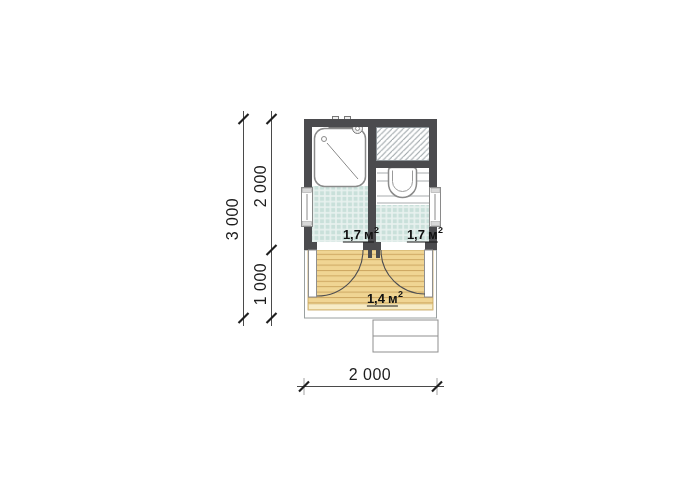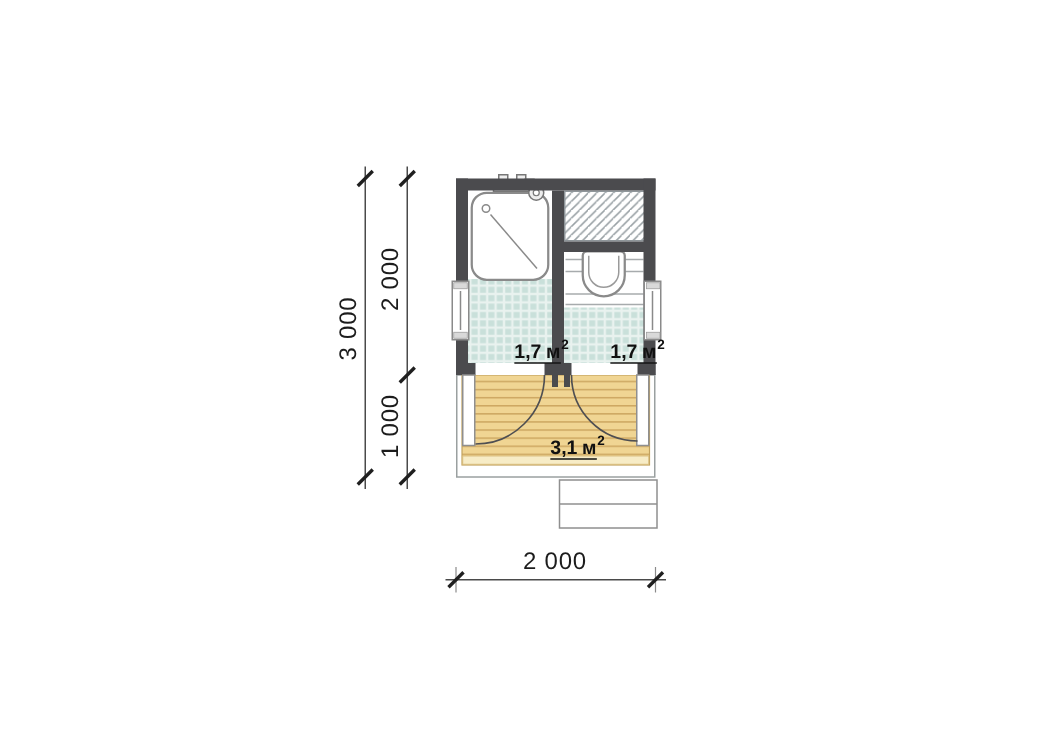--- a/index.html
+++ b/index.html
@@ -151,16 +151,16 @@
 
   <div class="overlay-label area-label" style="left:347px;top:233px">
     <span class="ul"><span>1,7</span><span class="unit">м</span></span><sup>2</sup>
   </div>
 
   <div class="overlay-label area-label" style="left:411px;top:233px">
     <span class="ul"><span>1,7</span><span class="unit">м</span></span><sup>2</sup>
   </div>
 
   <div class="overlay-label area-label" style="left:371px;top:297px">
-    <span class="ul"><span>3,1</span><span class="unit">м</span></span><sup>2</sup>
+    <span class="ul"><span>1,4</span><span class="unit">м</span></span><sup>2</sup>
   </div>
 
 </div>
 
 </body></html>

